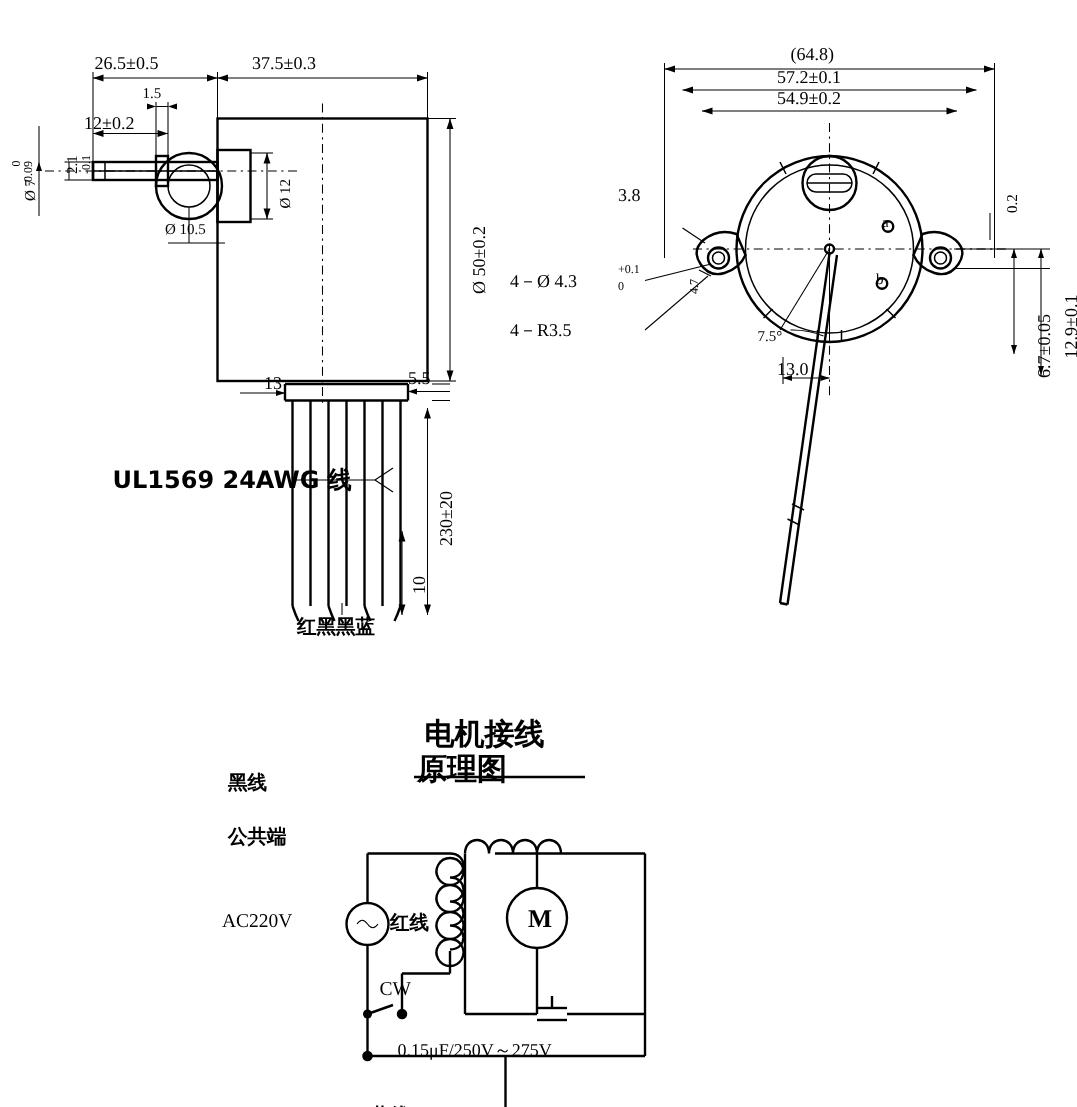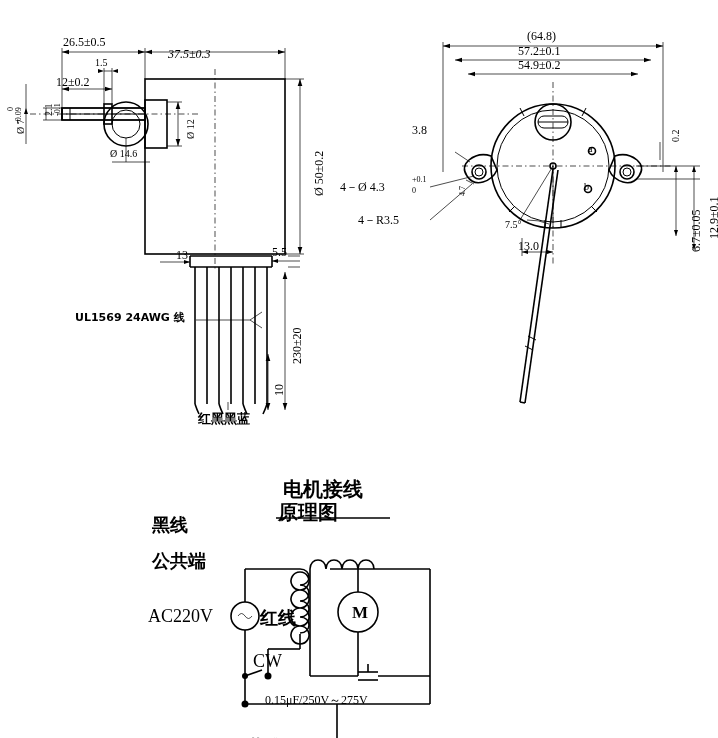--- a/index.html
+++ b/index.html
@@ -2,21 +2,21 @@
 <html><head>
 <meta charset="utf-8">
 <style>
   html,body{margin:0;padding:0;background:#ffffff;}
   body{width:718px;height:738px;position:relative;overflow:hidden;
        font-family:"Liberation Serif",serif;color:#000;}
   #stage{position:absolute;left:0;top:0;width:712px;height:738px;margin-top:24px;}
   .lbl{position:absolute;white-space:nowrap;font-size:12px;line-height:1;color:#000;}
   .lbl.cn{font-family:"DejaVu Sans",sans-serif;font-weight:bold;}
   .lbl.big{font-size:20px;}
-  .lbl.mid{font-size:18px;}
+  .lbl.mid{font-size:13px;}
   .lbl.sm{font-size:10px;}
   .lbl.xs{font-size:8px;}
   .rot90{transform-origin:0 0;transform:rotate(-90deg);}
   svg{position:absolute;left:0;top:0;}
   .s{fill:none;stroke:#000;stroke-width:1;}
   .sT{fill:none;stroke:#000;stroke-width:1.6;}
   .sThin{fill:none;stroke:#000;stroke-width:0.7;}
   .dash{fill:none;stroke:#000;stroke-width:0.7;stroke-dasharray:6 3 1.5 3;}
   .dot{fill:#000;}
   .hatch{fill:#000;}
@@ -252,47 +252,47 @@
     <path class="sT" d="M310 545 c0 -12 16 -12 16 0 c0 -12 16 -12 16 0 c0 -12 16 -12 16 0 c0 -12 16 -12 16 0"></path>
 
     <circle class="sT" cx="358" cy="588" r="20"></circle>
     <line class="sT" x1="358" y1="568" x2="358" y2="545"></line>
     <line class="sT" x1="358" y1="608" x2="358" y2="652"></line>
 
     <line class="sT" x1="310" y1="545" x2="310" y2="652"></line>
   </svg>
 
   <div class="lbl" style="left:63px;top:12px;">26.5±0.5</div>
-  <div class="lbl" style="left:168px;top:24px;font-style:italic;">37.5±0.3</div>
+  <div class="lbl" style="left:168px;top:12px;">37.5±0.3</div>
   <div class="lbl sm" style="left:95px;top:34px;">1.5</div>
   <div class="lbl" style="left:56px;top:52px;">12±0.2</div>
   <div class="lbl sm rot90" style="left:44px;top:92px;">2.1</div>
   <div class="lbl xs rot90" style="left:54px;top:92px;">-0.1</div>
   <div class="lbl sm rot90" style="left:16px;top:110px;">Ø 7</div>
   <div class="lbl xs rot90" style="left:7px;top:87px;">0</div>
   <div class="lbl xs rot90" style="left:15px;top:100px;">-0.09</div>
   <div class="lbl sm rot90" style="left:186px;top:115px;">Ø 12</div>
-  <div class="lbl sm" style="left:110px;top:125px;">Ø 14.6</div>
+  <div class="lbl sm" style="left:110px;top:125px;">Ø 10.5</div>
   <div class="lbl rot90" style="left:313px;top:172px;">Ø 50±0.2</div>
   <div class="lbl" style="left:176px;top:225px;">13</div>
   <div class="lbl" style="left:272px;top:222px;">5.5</div>
   <div class="lbl rot90" style="left:291px;top:340px;">230±20</div>
   <div class="lbl rot90" style="left:273px;top:372px;">10</div>
 
-  <div class="lbl cn" style="left:75px;top:288px;font-size:11px;">UL1569  24AWG  线</div>
+  <div class="lbl cn" style="left:75px;top:288px;font-size:16px;">UL1569  24AWG  线</div>
   <div class="lbl cn" style="left:198px;top:388px;font-size:13px;">红黑黑蓝</div>
 
   <div class="lbl" style="left:527px;top:6px;">(64.8)</div>
   <div class="lbl" style="left:518px;top:21px;">57.2±0.1</div>
   <div class="lbl" style="left:518px;top:35px;font-family:Liberation Serif, serif;">54.9±0.2</div>
   <div class="lbl" style="left:412px;top:100px;">3.8</div>
   <div class="lbl" style="left:340px;top:157px;">4－Ø 4.3</div>
   <div class="lbl xs" style="left:412px;top:152px;">+0.1</div>
   <div class="lbl xs" style="left:412px;top:163px;">0</div>
-  <div class="lbl" style="left:358px;top:190px;">4－R3.5</div>
+  <div class="lbl" style="left:340px;top:190px;">4－R3.5</div>
   <div class="lbl sm" style="left:505px;top:196px;">7.5°</div>
   <div class="lbl" style="left:518px;top:216px;">13.0</div>
   <div class="lbl sm rot90" style="left:671px;top:118px;">0.2</div>
   <div class="lbl rot90" style="left:690px;top:228px;">6.7±0.05</div>
   <div class="lbl rot90" style="left:708px;top:215px;">12.9±0.1</div>
   <div class="lbl xs rot90" style="left:459px;top:172px;">4.7</div>
   <div class="lbl sm" style="left:588px;top:120px;">a</div>
   <div class="lbl sm" style="left:584px;top:158px;">b</div>
 
   <div class="lbl cn big" style="left:283px;top:455px;">电机接线</div>

